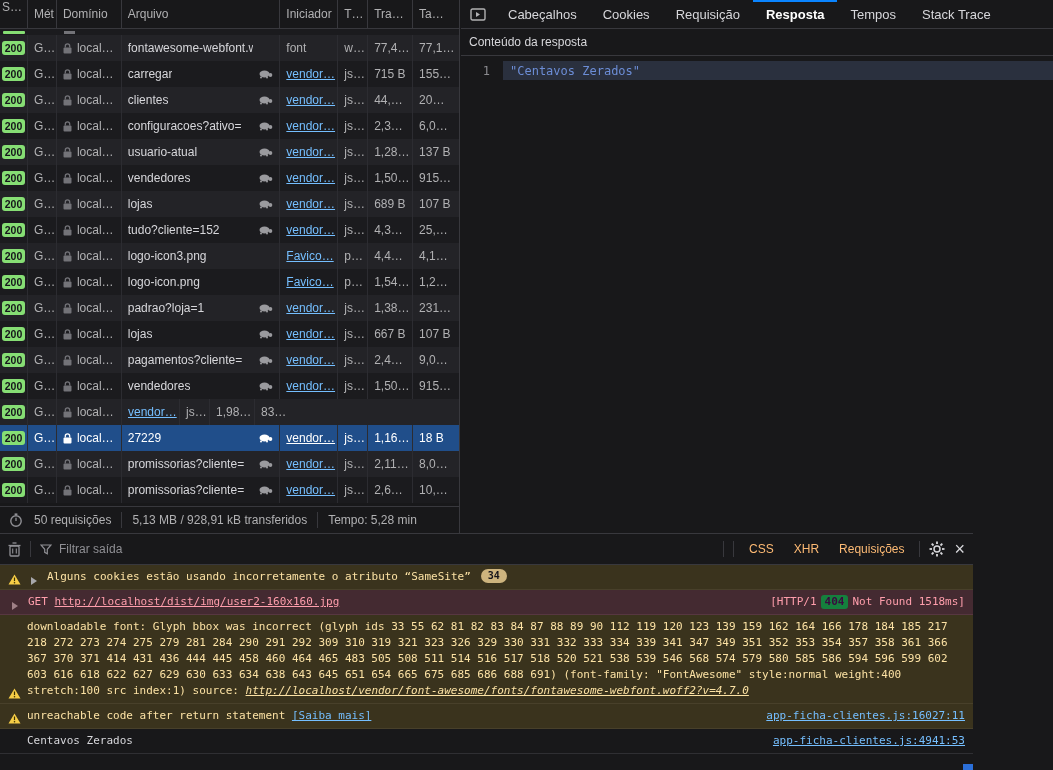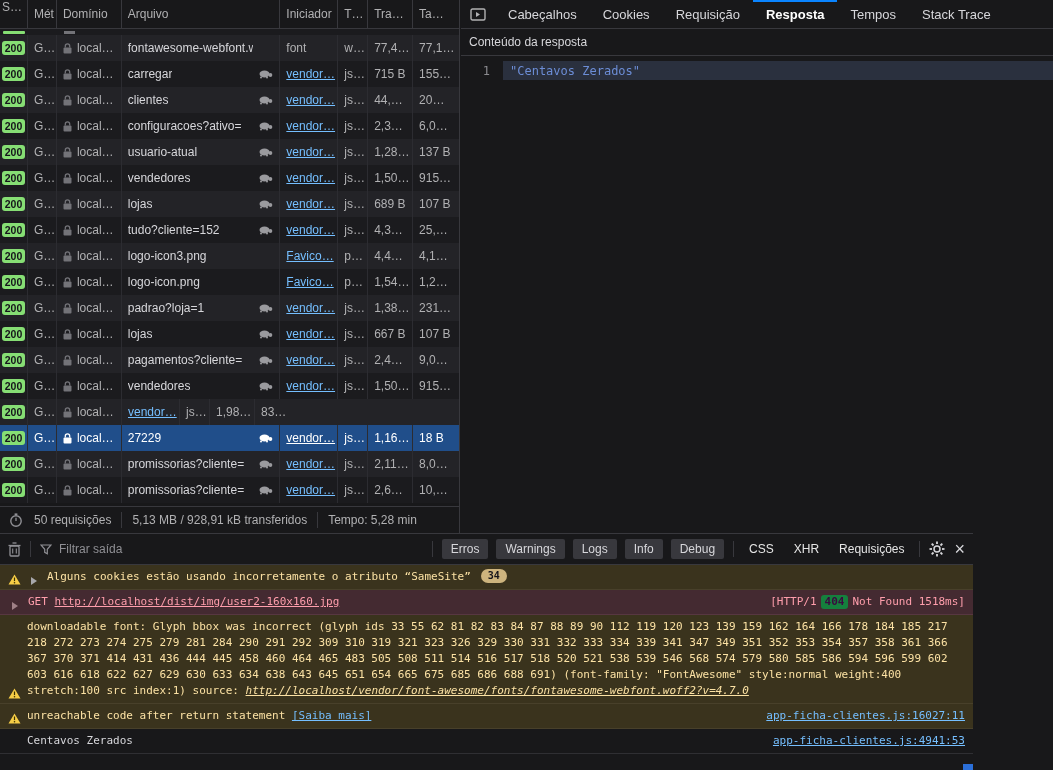--- a/index.html
+++ b/index.html
@@ -86,21 +86,21 @@
   .console-panel { position:absolute; left:0; top:533px; width:973px; height:237px; background:#18181a; border-top:1px solid #38383d; }
   .con-toolbar { height:31px; border-bottom:1px solid #38383d; display:flex; align-items:center; padding:0 8px; gap:9px; }
   .icon-btn { display:flex; align-items:center; color:#909095; cursor:pointer; flex:none; }
   .filter-input { display:flex; align-items:center; gap:7px; color:#8f8f94; font-size:12px; flex:1; cursor:text; }
   .fbtn-group { display:flex; gap:8px; align-items:center; flex:none; }
   .fbtn {
     background:#38383d; color:#d7d7db; font-size:12px; border:none; border-radius:2px;
     padding:3px 9px; cursor:pointer; font-family:"Liberation Sans",sans-serif;
   }
   .cat-group { display:flex; gap:20px; align-items:center; flex:none; padding:0 6px; }
-  .catbtn { color:#e5e5e5; font-size:12px; cursor:pointer; }
+  .catbtn { color:#fdba74; font-size:12px; cursor:pointer; }
 
   .msgs { font-family:"DejaVu Sans Mono", monospace; font-size:11px; }
   .msg { display:flex; align-items:flex-end; padding:4px 8px; border-bottom:1px solid #2f2f33; line-height:16px; }
   .msg .mtext { flex:1; }
   .msg .mright { margin-left:auto; padding-left:12px; white-space:nowrap; flex:none; }
   .msg.warn { background:#3a331d; border-bottom-color:#48402a; color:#fce2a4; }
   .msg.error { background:#442a31; border-bottom-color:#573741; color:#ff9eac; }
   .msg.log { color:#d7d7db; }
   .warn-icon { flex:none; margin:2px 6px 0 0; display:flex; }
   .caret { flex:none; width:0; height:0; border-left:6px solid #a7a7ab; border-top:4px solid transparent; border-bottom:4px solid transparent; margin:4px 10px 0 4px; cursor:pointer; }
@@ -754,27 +754,20 @@
         </svg>
     </span>
     <span class="vsep"></span>
     <span class="filter-input">
       <svg width="12" height="11" viewBox="0 0 12 11">
           <path d="M1 1 H11 L7.3 5.3 V9.8 L4.7 8.4 V5.3 Z" fill="none" stroke="currentColor" stroke-width="1.2"></path>
         </svg>
       <span>Filtrar saída</span>
     </span>
     <span class="vsep"></span>
-    <span class="fbtn-group">
-      <button class="fbtn">Erros</button>
-      <button class="fbtn">Warnings</button>
-      <button class="fbtn">Logs</button>
-      <button class="fbtn">Info</button>
-      <button class="fbtn">Debug</button>
-    </span>
     <span class="vsep"></span>
     <span class="cat-group">
       <span class="catbtn">CSS</span>
       <span class="catbtn">XHR</span>
       <span class="catbtn">Requisições</span>
     </span>
     <span class="vsep"></span>
     <span class="icon-btn" style="color:#d7d7db">
       <svg width="16" height="16" viewBox="0 0 16 16">
           <circle cx="8" cy="8" r="3" fill="none" stroke="currentColor" stroke-width="1.5"></circle>

